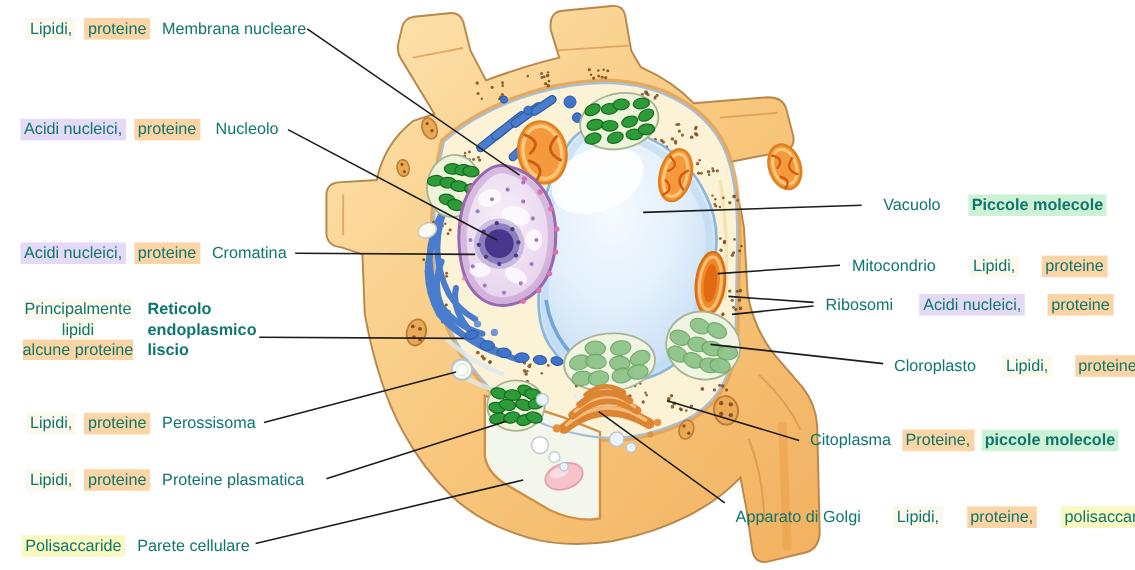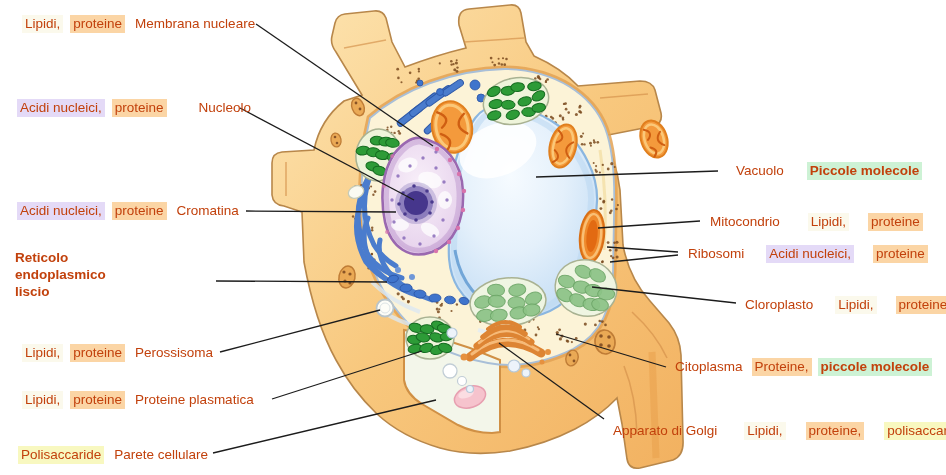--- a/index.html
+++ b/index.html
@@ -1,17 +1,17 @@
 <!DOCTYPE html>
 <html style="--hl-peach: #fbd5a5; --hl-lav: #e4daf7; --hl-green: #cdf2d5; --hl-ivory: #fbf9ec; --hl-yellow: #f8f8c0;"><head>
 <meta charset="utf-8">
 <style>
   html,body{margin:0;padding:0;background:#fff;}
   .stage{position:relative;width:946px;height:475px;overflow:hidden;background:#fff;
-         font-family:"Liberation Sans","DejaVu Sans",sans-serif;font-size:13.5px;color:#c2410c;}
+         font-family:"Liberation Sans","DejaVu Sans",sans-serif;font-size:13.5px;color:#0f766e;}
   svg{position:absolute;left:0;top:0;}
   .lbl{position:absolute;display:flex;gap:7px;white-space:nowrap;line-height:18px;align-items:flex-start;}
   .lbl-r{gap:19px;}
   .lbl span[data-hl]{padding:0 3px;}
   span[data-hl="peach"]{background:var(--hl-peach,#fbd5a5);}
   span[data-hl="lav"]{background:var(--hl-lav,#e4daf7);}
   span[data-hl="green"]{background:var(--hl-green,#cdf2d5);font-weight:bold;}
   span[data-hl="ivory"]{background:var(--hl-ivory,#fbf9ec);}
   span[data-hl="yellow"]{background:var(--hl-yellow,#fafabe);}
   span[data-hl="none"]{background:transparent;padding:0;}
@@ -561,30 +561,35 @@
 
   <div class="lbl" style="left:22px;top:15px">
     <span data-hl="ivory">Lipidi,</span>
     <span data-hl="peach">proteine</span>
     <span data-hl="none">Membrana nucleare</span>
   </div>
 
   <div class="lbl" style="left:17px;top:99px">
     <span data-hl="lav">Acidi nucleici,</span>
     <span data-hl="peach">proteine</span>
-    <span style="margin-left:22px" data-hl="none">Nucleolo</span>
+    <span style="margin-left:3px" data-hl="none">Nucleolo</span>
   </div>
 
   <div class="lbl" style="left:17px;top:202px">
     <span data-hl="lav">Acidi nucleici,</span>
     <span data-hl="peach">proteine</span>
     <span data-hl="none">Cromatina</span>
   </div>
 
   <div class="stack" style="position:absolute;left:15px;top:249px">
+    <div class="col1">
+      <span data-hl="ivory">Principalmente</span>
+      <span data-hl="ivory">lipidi</span>
+      <span data-hl="peach">alcune proteine</span>
+    </div>
     <div class="col2">
       <span>Reticolo</span>
       <span>endoplasmico</span>
       <span>liscio</span>
     </div>
   </div>
 
   <div class="lbl" style="left:22px;top:344px">
     <span data-hl="ivory">Lipidi,</span>
     <span data-hl="peach">proteine</span>

